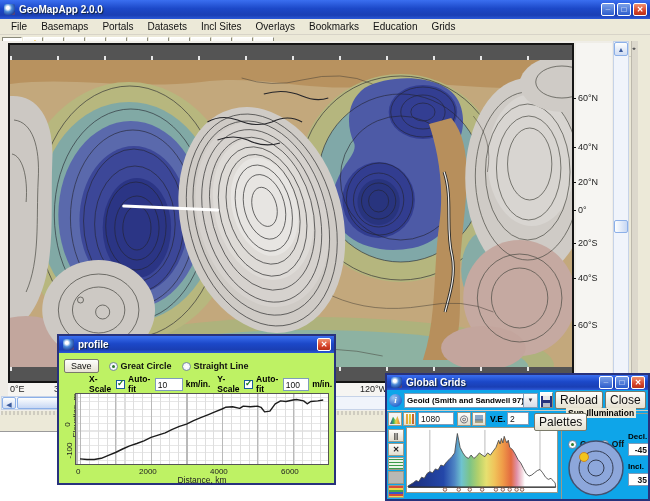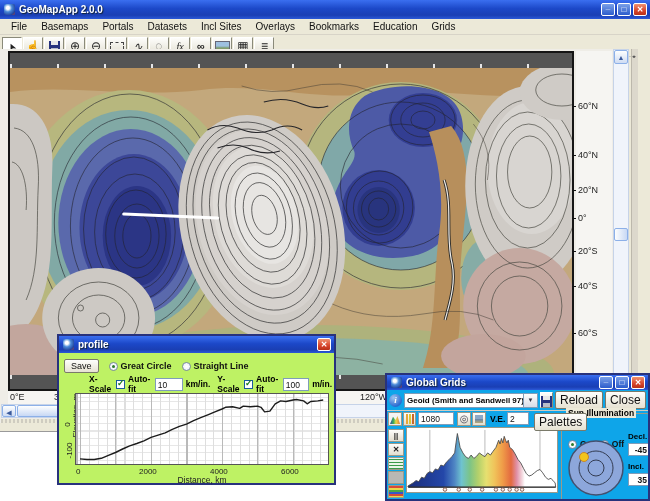--- a/index.html
+++ b/index.html
@@ -50,21 +50,21 @@
   .icon-lasso::after { content:"◌"; font-size:12px; }
   .icon-fx::after { content:"fx"; font-style:italic; font-family:"Liberation Serif",serif; font-size:10px; }
   .icon-mask::after { content:"∞"; font-weight:bold; font-size:11px; }
   .icon-image { }
   .icon-image::after { content:""; display:block; width:13px; height:10px; margin:3px auto 0;
     border:1px solid #667; background:linear-gradient(#9ec0e0 40%,#7a9a6a 60%,#caa86a); }
   .icon-grid::after { content:"▦"; font-size:12px; }
   .icon-layers::after { content:"≡"; font-size:12px; letter-spacing:-1px; }
 
   
-  .content { position:absolute; left:0; top:49px; width:614px; height:374px; background:#efede7; }
+  .content { position:absolute; left:0; top:41px; width:614px; height:374px; background:#efede7; }
   .map-frame { position:absolute; left:8px; top:2px; width:566px; height:340px;
     border:2px solid #151515; background:#4f4f4f; }
   .map-band { position:relative; width:562px; height:15px; background:#545454; overflow:hidden; }
   .map-band.bottom { height:14px; }
   .map-band::after { content:""; position:absolute; left:0; width:100%; height:4px;
     background:repeating-linear-gradient(90deg,#e6e6e6 0 2px, transparent 2px 47px); }
   .map-band.top::after { bottom:0; }
   .map-band.bottom::after { top:0; }
   .map-svg { display:block; }
 

